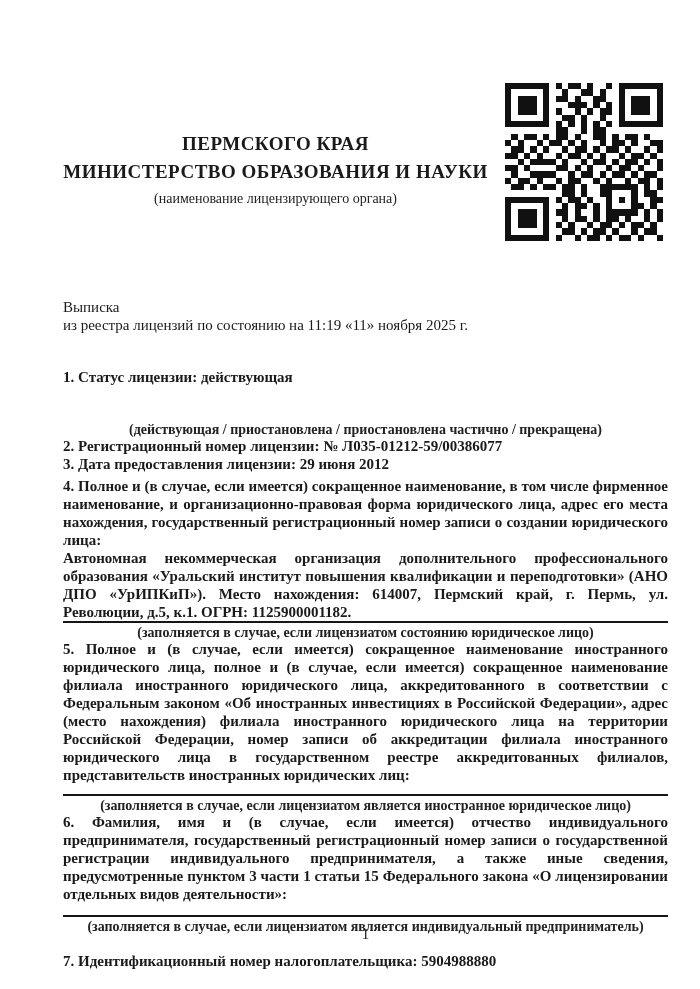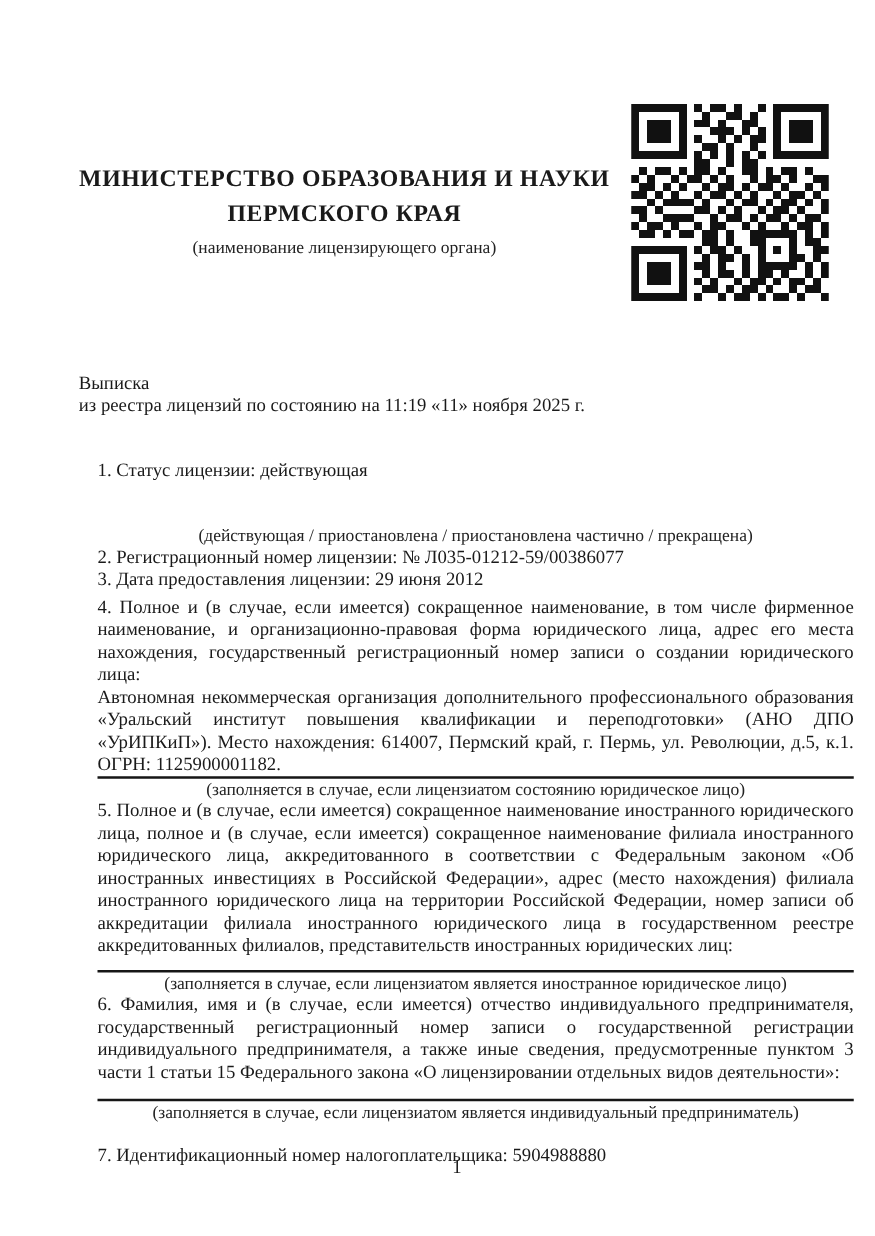--- a/index.html
+++ b/index.html
@@ -45,25 +45,26 @@
     position: absolute;
     left: 63px;
     top: 298px;
     width: 605px;
     text-align: left;
     font-size: 15px;
     line-height: 18px;
   }
   .body {
     position: absolute;
-    left: 78px;
+    left: 63px;
     top: 368px;
     width: 605px;
     font-size: 15px;
     line-height: 18px;
+    font-weight: bold;
   }
   .section { margin: 0; }
   .sec-gap { }
   .sec-gap-lg { margin-top: 18px; }
   .para-just { text-align: justify; }
   .caption-center { text-align: center; margin-top: 36px; }
   .rule {
     border-top: 2px solid #161616;
     width: 100%;
     height: 0;
@@ -415,22 +416,22 @@
         <rect x="14" y="24" width="1" height="1"></rect>
         <rect x="16" y="24" width="1" height="1"></rect>
         <rect x="18" y="24" width="1" height="1"></rect>
         <rect x="19" y="24" width="1" height="1"></rect>
         <rect x="21" y="24" width="1" height="1"></rect>
         <rect x="24" y="24" width="1" height="1"></rect>
       </svg>
   </div>
 
   <div class="ministry">
+    <div class="ministry-line">ПЕРМСКОГО КРАЯ</div>
     <div class="ministry-line">МИНИСТЕРСТВО ОБРАЗОВАНИЯ И НАУКИ</div>
-    <div class="ministry-line">ПЕРМСКОГО КРАЯ</div>
     <div class="small-caption">(наименование лицензирующего органа)</div>
   </div>
 
   <div class="doc-title">
     <div>Выписка</div>
     <div>из реестра лицензий по состоянию на 11:19 «11» ноября 2025 г.</div>
   </div>
 
   <div class="body">
 

